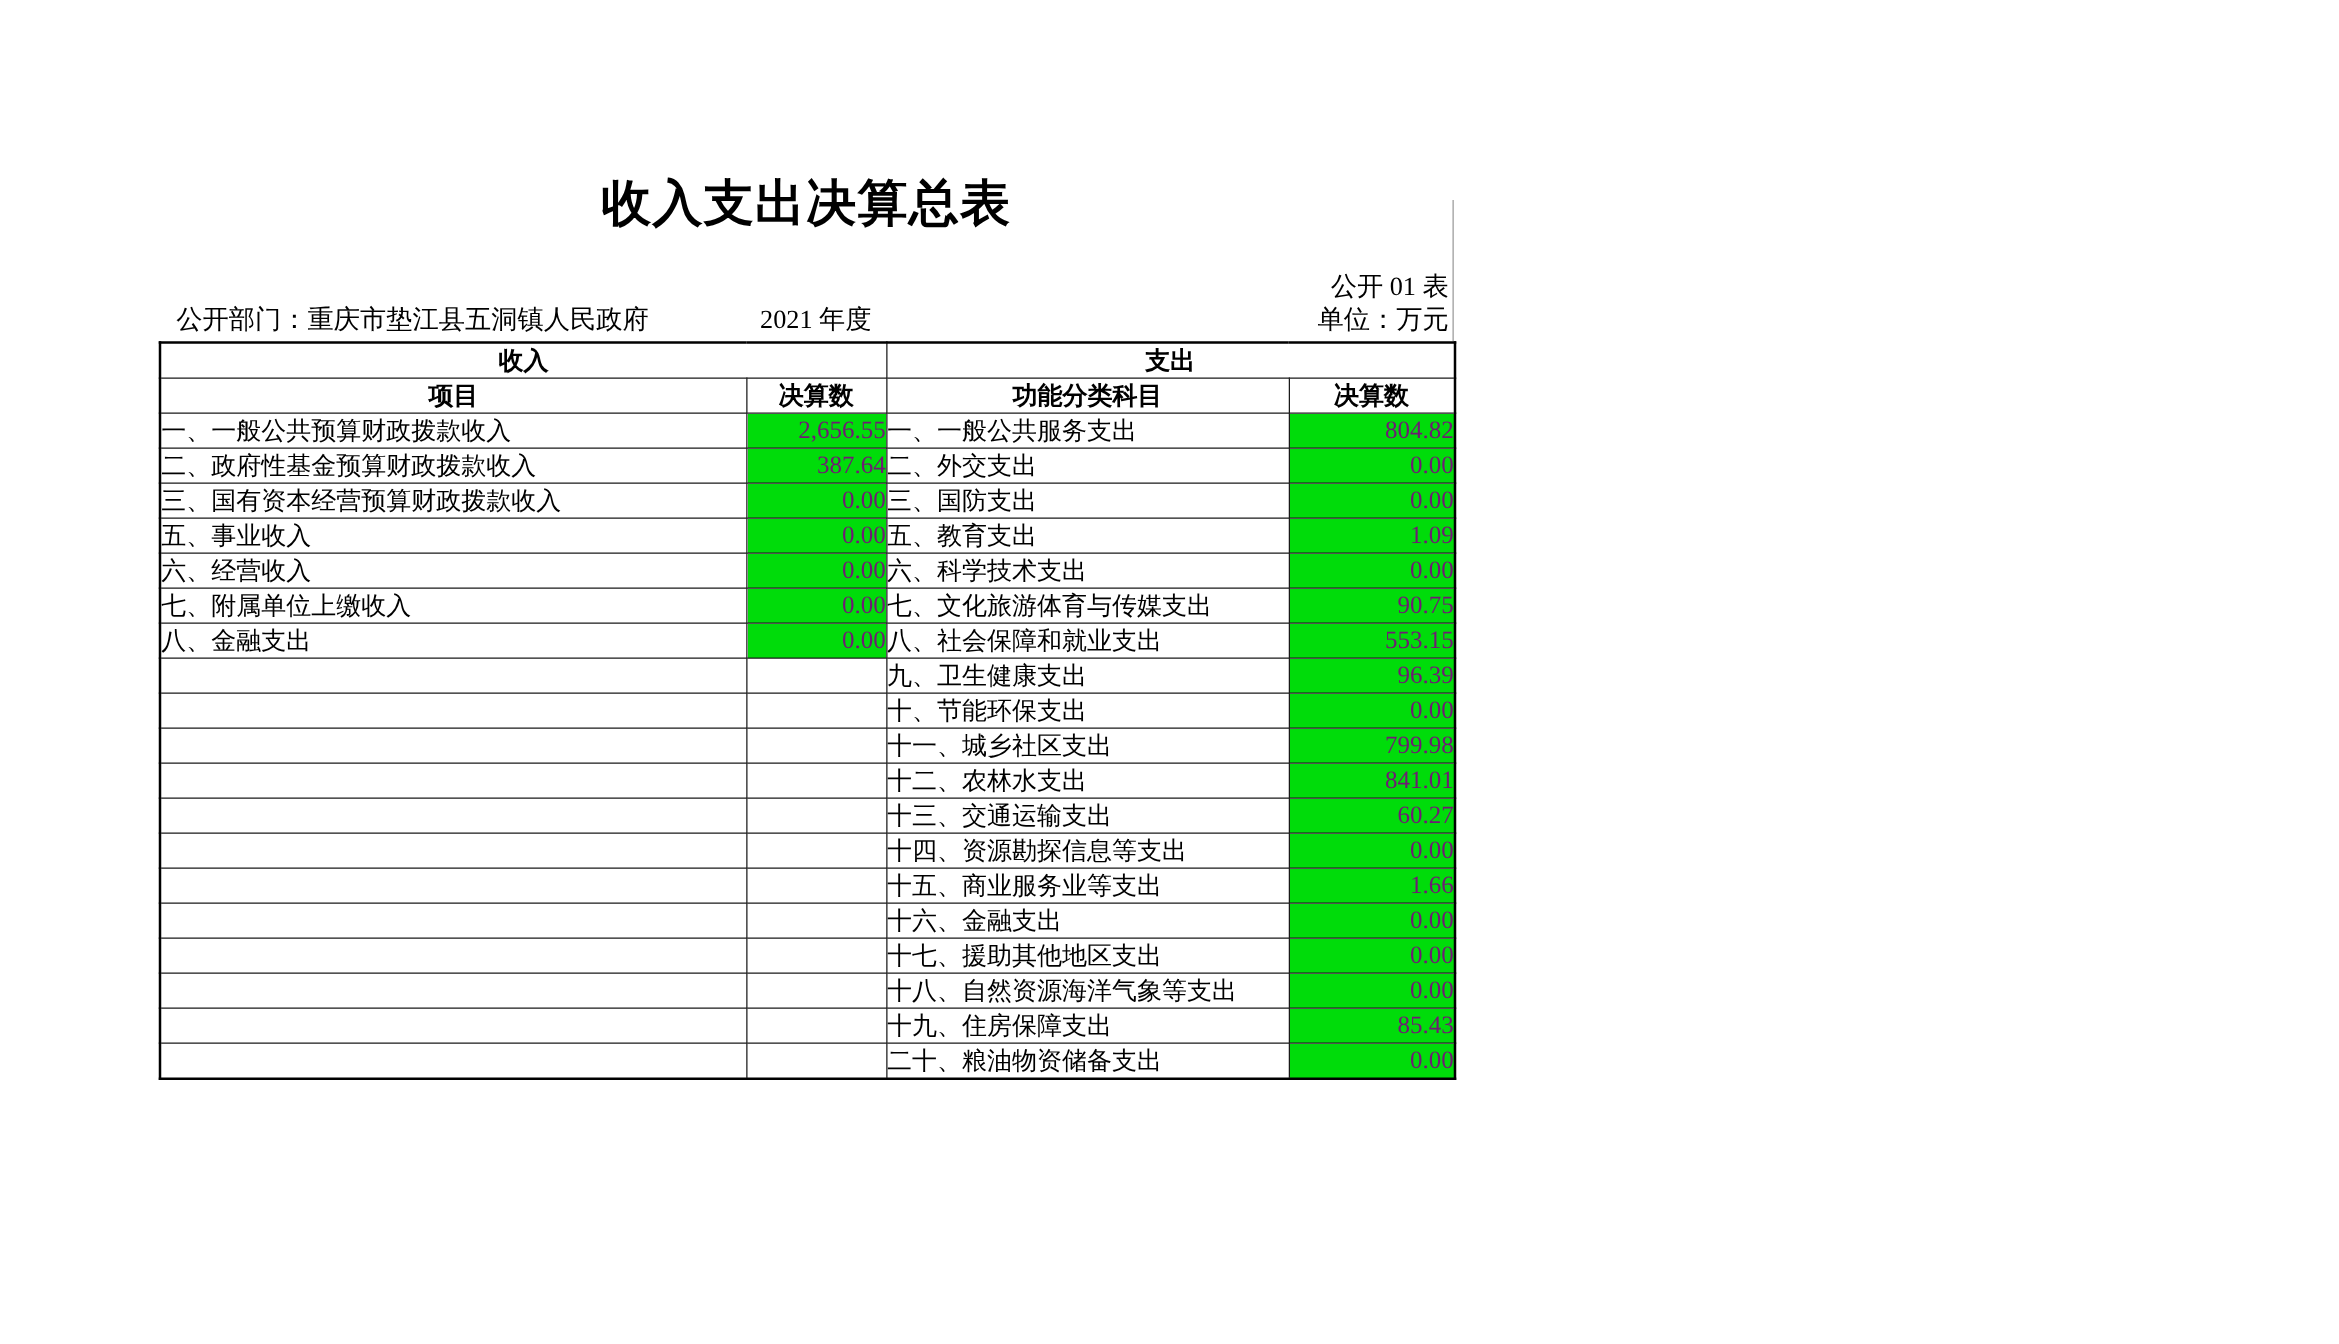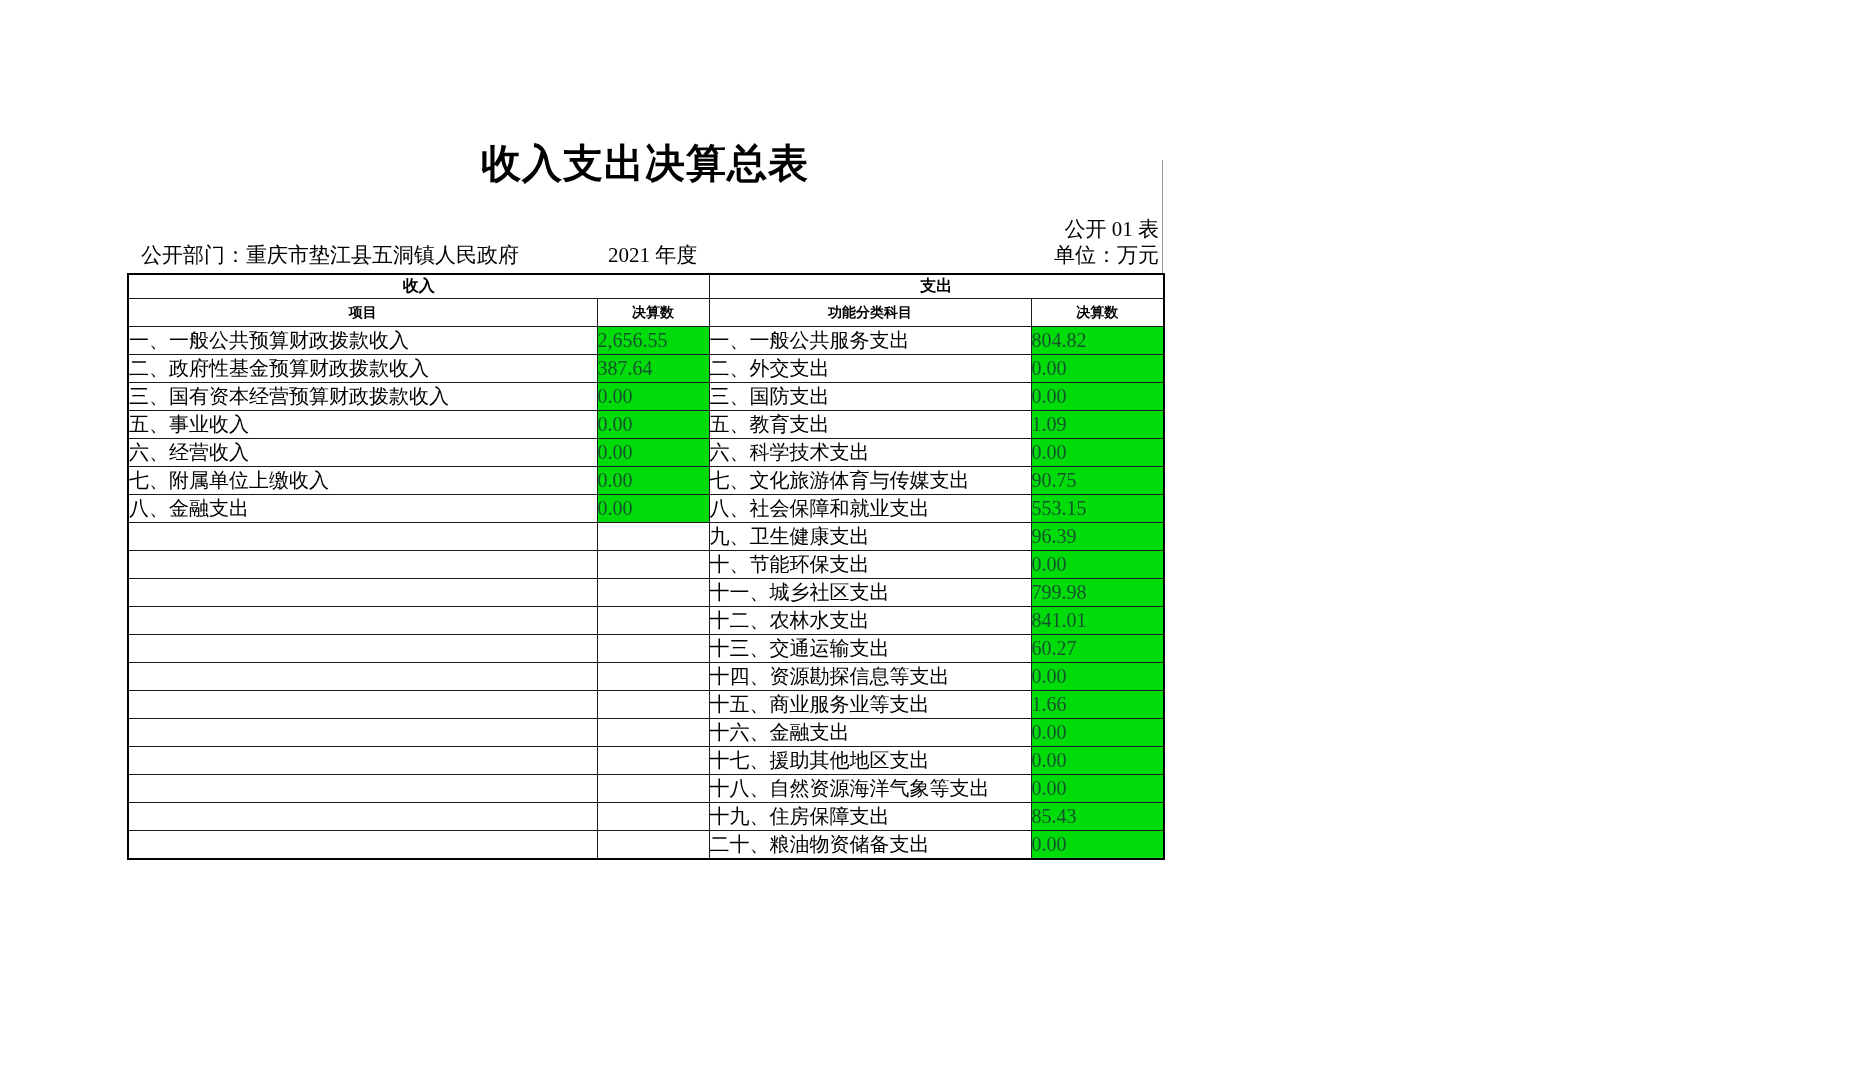--- a/index.html
+++ b/index.html
@@ -72,40 +72,40 @@
   table.budget th, table.budget td {
     border: 1px solid #1a1a1a;
     padding: 0;
     overflow: hidden;
     white-space: nowrap;
   }
   tr.group-row th {
     height: 23px;
     font-family: "DejaVu Sans", "Liberation Sans", sans-serif;
     font-weight: bold;
-    font-size: 16px;
+    font-size: 20px;
     text-align: center;
   }
   tr.col-row th {
     height: 27px;
     font-family: "DejaVu Sans", "Liberation Sans", sans-serif;
     font-weight: bold;
-    font-size: 14px;
+    font-size: 20px;
     text-align: center;
     margin-top: 16px;
   }
   tbody tr { height: 28px; }
   td.item {
     text-align: left;
     padding-left: 13px;
   }
   td.amount {
-    text-align: left;
+    text-align: right;
     padding-right: 8px;
-    color: #14532d;
+    color: #701a75;
   }
   td.amount.filled {
     background: var(--cell-green, #00DC0A);
   }
 </style>
 </head>
 <body>
 
 <div class="grid-artifact"></div>
 

